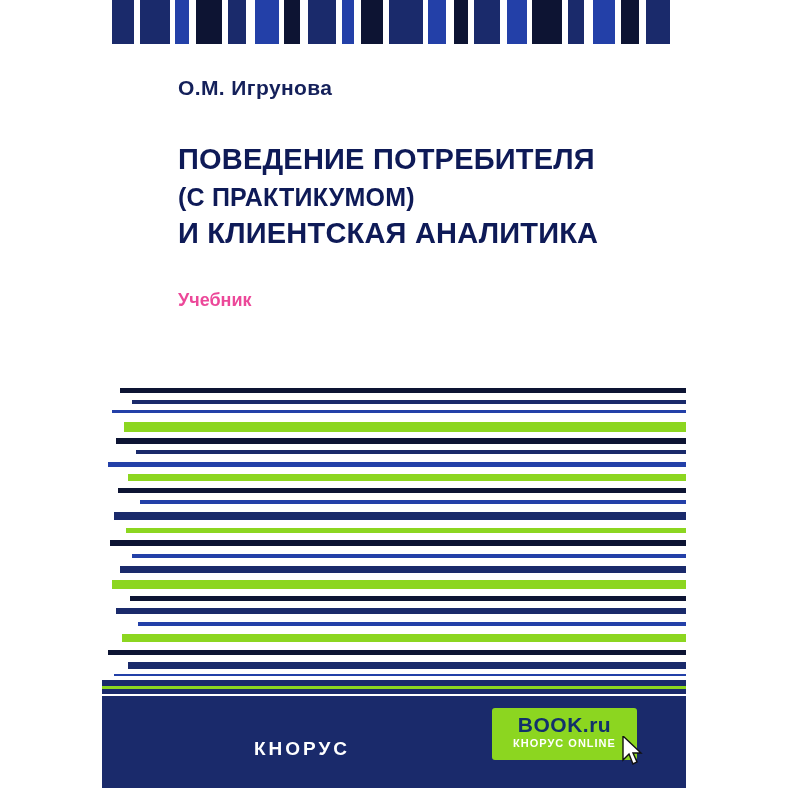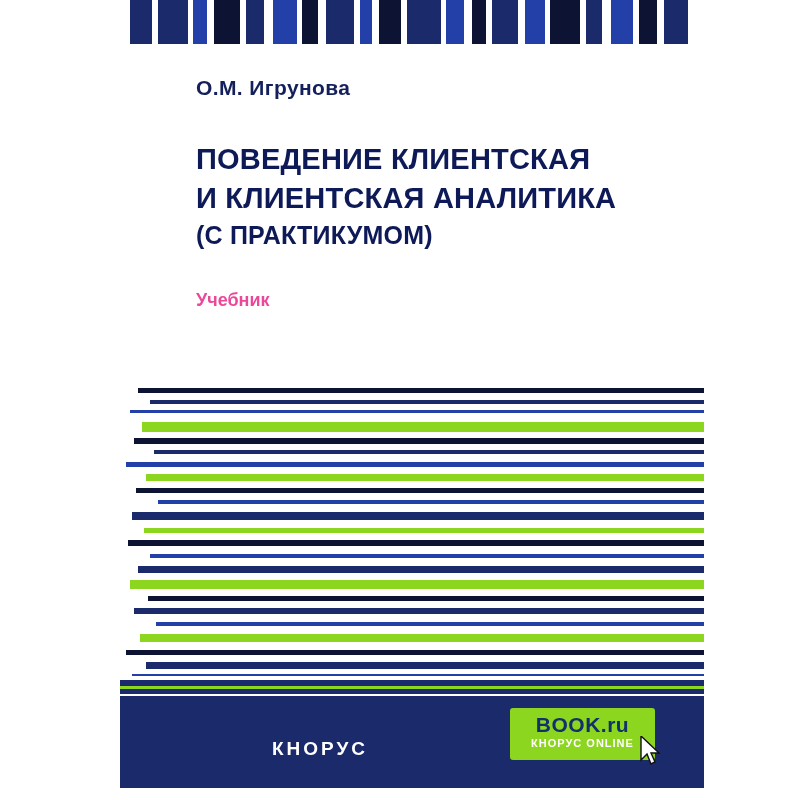--- a/index.html
+++ b/index.html
@@ -17,21 +17,21 @@
   #stage {
     position: relative;
     width: 800px;
     height: 800px;
     background: #ffffff;
   }
 
   
   #cover {
     position: absolute;
-    left: 120px;
+    left: 102px;
     top: 0px;
     width: 584px;
     height: 788px;
     background: #ffffff;
     overflow: hidden;
   }
 
   
   #top-band {
     position: absolute;
@@ -204,23 +204,23 @@
         <div class="vstripe" style="width: 6px; background: rgb(255, 255, 255);"></div>
         <div class="vstripe" style="width: 18px; background: rgb(13, 20, 51);"></div>
         <div class="vstripe" style="width: 7px; background: rgb(255, 255, 255);"></div>
         <div class="vstripe" style="width: 24px; background: rgb(26, 42, 107);"></div>
         <div class="vstripe" style="width: 10px; background: rgb(255, 255, 255);"></div>
       </div>
 
     <div id="author">О.М. Игрунова</div>
 
     <div id="title-block">
-      <div class="title-line">ПОВЕДЕНИЕ КЛИЕНТСКАЯ</div>
+      <div class="title-line">ПОВЕДЕНИЕ ПОТРЕБИТЕЛЯ</div>
+      <div class="title-line sub">(С ПРАКТИКУМОМ)</div>
       <div class="title-line">И КЛИЕНТСКАЯ АНАЛИТИКА</div>
-      <div class="title-line sub">(С ПРАКТИКУМОМ)</div>
     </div>
 
     <div id="kind">Учебник</div>
 
     <div id="stripes">
         <div class="hstripe" style="top: 6px; left: 18px; width: 566px; height: 5px; background: rgb(13, 20, 51);"></div>
         <div class="hstripe" style="top: 18px; left: 30px; width: 554px; height: 4px; background: rgb(26, 42, 107);"></div>
         <div class="hstripe" style="top: 28px; left: 10px; width: 574px; height: 3px; background: rgb(35, 64, 168);"></div>
         <div class="hstripe" style="top: 40px; left: 22px; width: 562px; height: 10px; background: rgb(140, 214, 32);"></div>
         <div class="hstripe" style="top: 56px; left: 14px; width: 570px; height: 6px; background: rgb(13, 20, 51);"></div>

